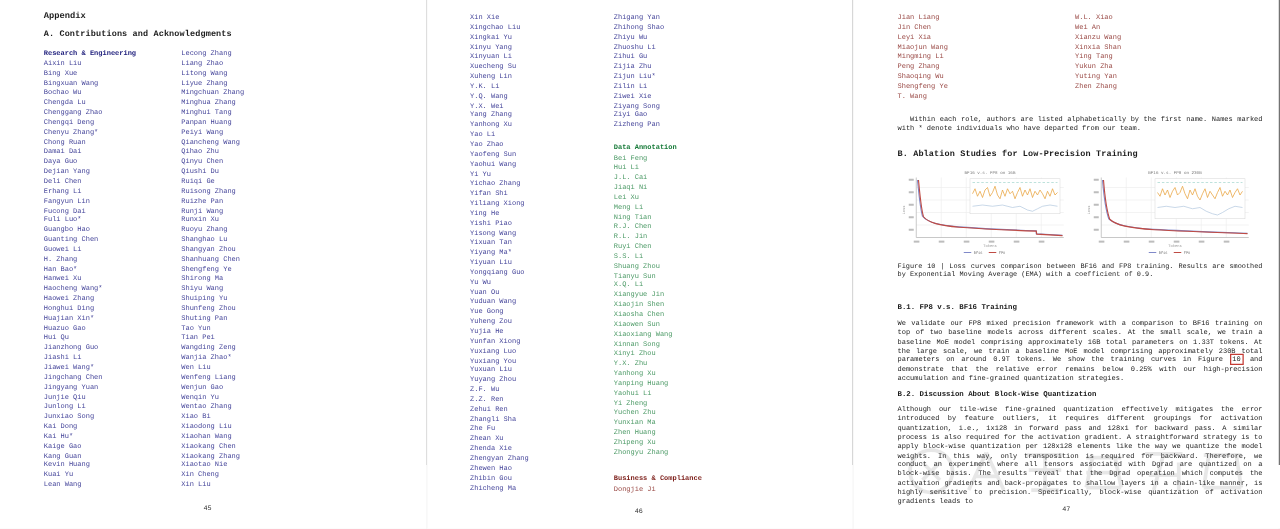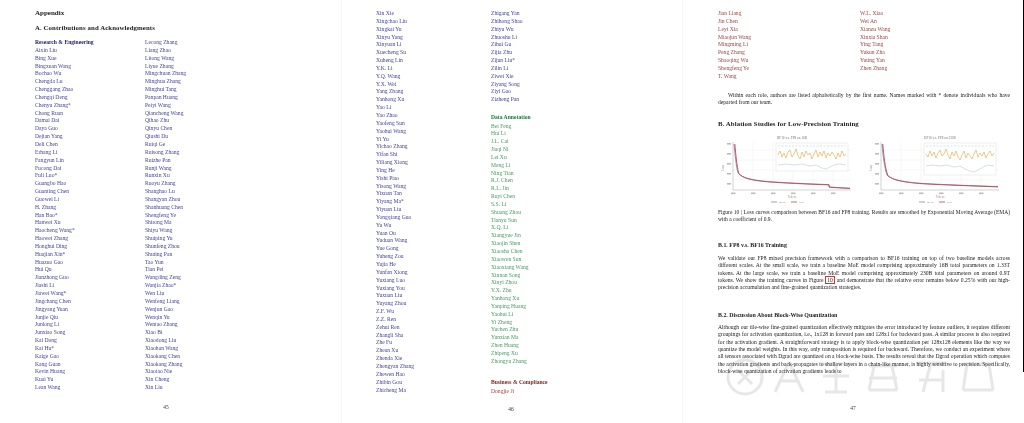--- a/index.html
+++ b/index.html
@@ -1,18 +1,18 @@
 <!DOCTYPE html>
 <html><head>
 <meta charset="utf-8">
 <style>
   * { margin:0; padding:0; box-sizing:border-box; -webkit-text-size-adjust:none; }
   html,body { width:1024px; height:423px; background:#ffffff; overflow:hidden;
               font-family:"Liberation Serif","DejaVu Serif",serif; color:#1c1c1c; }
-  .canvas { position:relative; width:1024px; height:372px; background:#000000; }
+  .canvas { position:relative; width:1024px; height:372px; background:#737373;font-family:Liberation Mono, monospace; }
   .page { position:absolute; top:0; width:341px; height:423px; background:#fff; }
   .page.p45 { left:0; }
   .page.p46 { left:341px; border-left:1px solid rgba(0,0,0,0.04); }
   .page.p47 { left:682px; border-left:1px solid rgba(0,0,0,0.04); }
   .abs { position:absolute; }
   .appendix { font-weight:bold; font-size:7px; }
   .sec-head { font-weight:bold; font-size:6.8px; letter-spacing:.1px; }
   .subsec-head { font-weight:bold; font-size:5.9px; }
   .names .row { font-size:5.6px; line-height:7.85px; white-space:nowrap; }
   .col-header { font-weight:bold; font-size:5.6px; line-height:7.85px; white-space:nowrap; }

